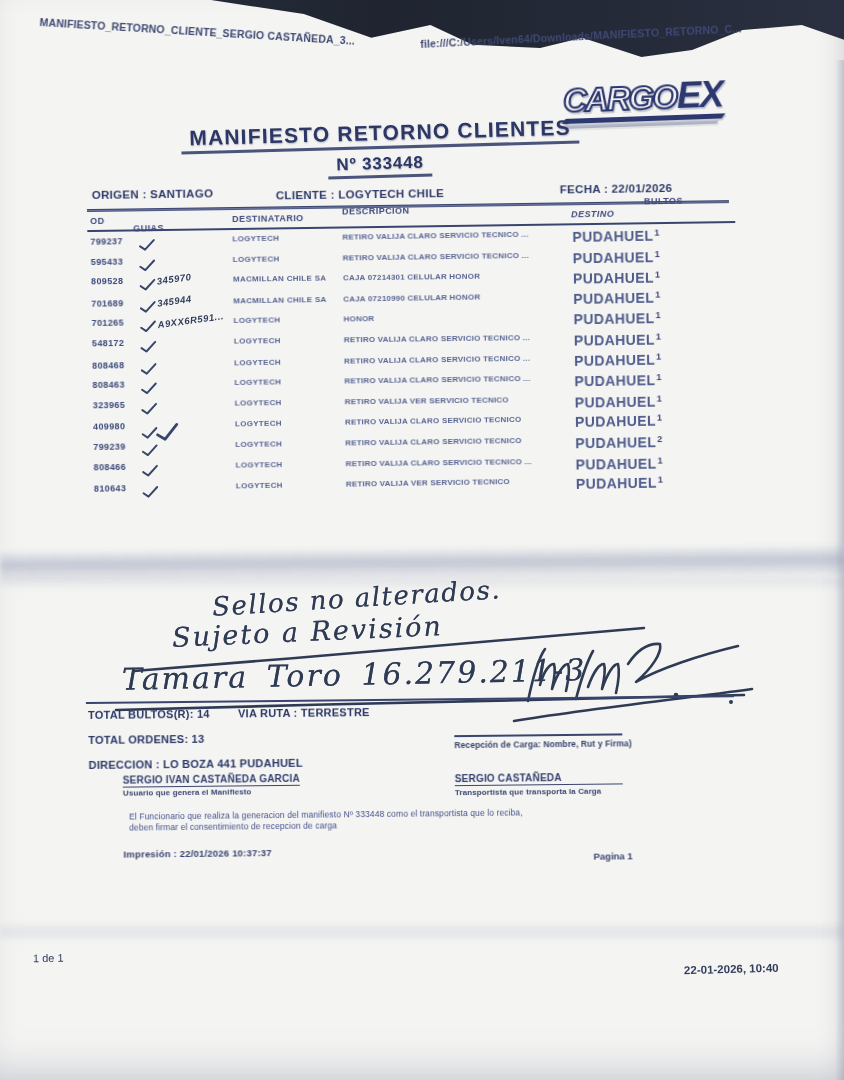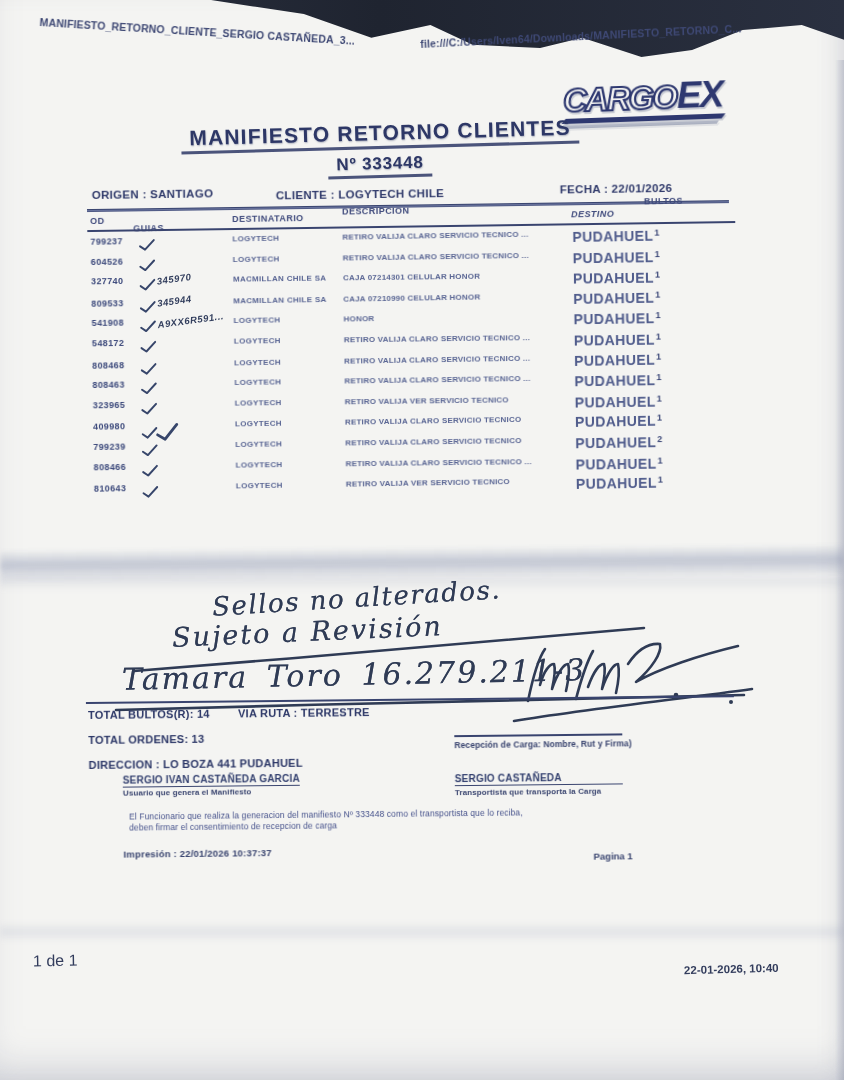--- a/index.html
+++ b/index.html
@@ -19,21 +19,21 @@
     background:linear-gradient(180deg,rgba(130,140,172,.02),rgba(120,132,168,.16) 50%,rgba(140,150,180,.02));}
   .edge-right{position:absolute;top:60px;right:0;width:9px;height:1020px;
     background:linear-gradient(90deg,rgba(130,138,162,0),rgba(122,130,156,.3));}
 
   .abs{position:absolute;}
 
   
   .print-h{font-weight:bold;font-size:10.5px;color:#3e4874;letter-spacing:.15px;filter:blur(.4px);white-space:nowrap;}
   .print-h.left{left:40px;top:16px;transform:rotate(3.4deg);transform-origin:left top;}
   .print-h.right{left:420px;top:38px;transform:rotate(-2.8deg);transform-origin:left top;}
-  .print-f{font-size:16px;color:#323c5c;white-space:nowrap;}
+  .print-f{font-size:11px;color:#323c5c;white-space:nowrap;}
   .print-f.left{left:33px;top:952px;transform:rotate(-1deg);}
   .print-f.right{left:684px;top:963px;font-weight:600;font-size:11.5px;transform:rotate(-1.5deg);}
 
   
   .logo{left:563px;top:76px;transform:rotate(-2deg);width:170px;height:40px;
     font-style:italic;font-weight:900;white-space:nowrap;filter:drop-shadow(1px 2px 0 rgba(120,128,155,.35));}
   .logo .cargo{font-size:33px;letter-spacing:-2px;color:#f4f4f2;-webkit-text-stroke:2.2px #2e3870;}
   .logo .ex{font-size:37px;letter-spacing:-2px;color:#2e3870;margin-left:1px;}
   .logo .swoosh{position:absolute;left:0;right:10px;bottom:-4px;height:4.5px;background:#2e3870;transform:skewX(-40deg);}
   .logo .swoosh2{position:absolute;left:-4px;right:16px;bottom:-9px;height:2.5px;background:rgba(96,106,142,.45);transform:skewX(-40deg);filter:blur(.6px);}
@@ -135,54 +135,54 @@
     <span class="c-guia"><svg class="check" viewBox="0 0 26 18">
               <path d="M2 10 L9 16 L24 3"></path>
             </svg></span>
     <span class="c-dest">LOGYTECH</span>
     <span class="c-desc">RETIRO VALIJA CLARO SERVICIO TECNICO ...</span>
     <span class="c-destino">PUDAHUEL</span>
     <span class="c-bultos">1</span>
   </div>
 
   <div class="trow" style="top: 20.6px; transform: rotate(0deg);">
-    <span class="c-od">604526</span>
+    <span class="c-od">595433</span>
     <span class="c-guia"><svg class="check" viewBox="0 0 26 18">
               <path d="M2 10 L9 16 L24 3"></path>
             </svg></span>
     <span class="c-dest">LOGYTECH</span>
     <span class="c-desc">RETIRO VALIJA CLARO SERVICIO TECNICO ...</span>
     <span class="c-destino">PUDAHUEL</span>
     <span class="c-bultos">1</span>
   </div>
 
   <div class="trow" style="top: 41.2px; transform: rotate(0.12deg);">
-    <span class="c-od">327740</span>
+    <span class="c-od">809528</span>
     <span class="c-guia"><svg class="check" viewBox="0 0 26 18">
               <path d="M2 10 L9 16 L24 3"></path>
             </svg><span class="guia-txt">345970</span></span>
     <span class="c-dest">MACMILLAN CHILE SA</span>
     <span class="c-desc">CAJA 07214301 CELULAR HONOR</span>
     <span class="c-destino">PUDAHUEL</span>
     <span class="c-bultos">1</span>
   </div>
 
   <div class="trow" style="top: 61.8px; transform: rotate(-0.12deg);">
-    <span class="c-od">809533</span>
+    <span class="c-od">701689</span>
     <span class="c-guia"><svg class="check" viewBox="0 0 26 18">
               <path d="M2 10 L9 16 L24 3"></path>
             </svg><span class="guia-txt">345944</span></span>
     <span class="c-dest">MACMILLAN CHILE SA</span>
     <span class="c-desc">CAJA 07210990 CELULAR HONOR</span>
     <span class="c-destino">PUDAHUEL</span>
     <span class="c-bultos">1</span>
   </div>
 
   <div class="trow" style="top: 82.4px; transform: rotate(0deg);">
-    <span class="c-od">541908</span>
+    <span class="c-od">701265</span>
     <span class="c-guia"><svg class="check" viewBox="0 0 26 18">
               <path d="M2 10 L9 16 L24 3"></path>
             </svg><span class="guia-txt">A9XX6R591...</span></span>
     <span class="c-dest">LOGYTECH</span>
     <span class="c-desc">HONOR</span>
     <span class="c-destino">PUDAHUEL</span>
     <span class="c-bultos">1</span>
   </div>
 
   <div class="trow" style="top: 103px; transform: rotate(0.12deg);">

